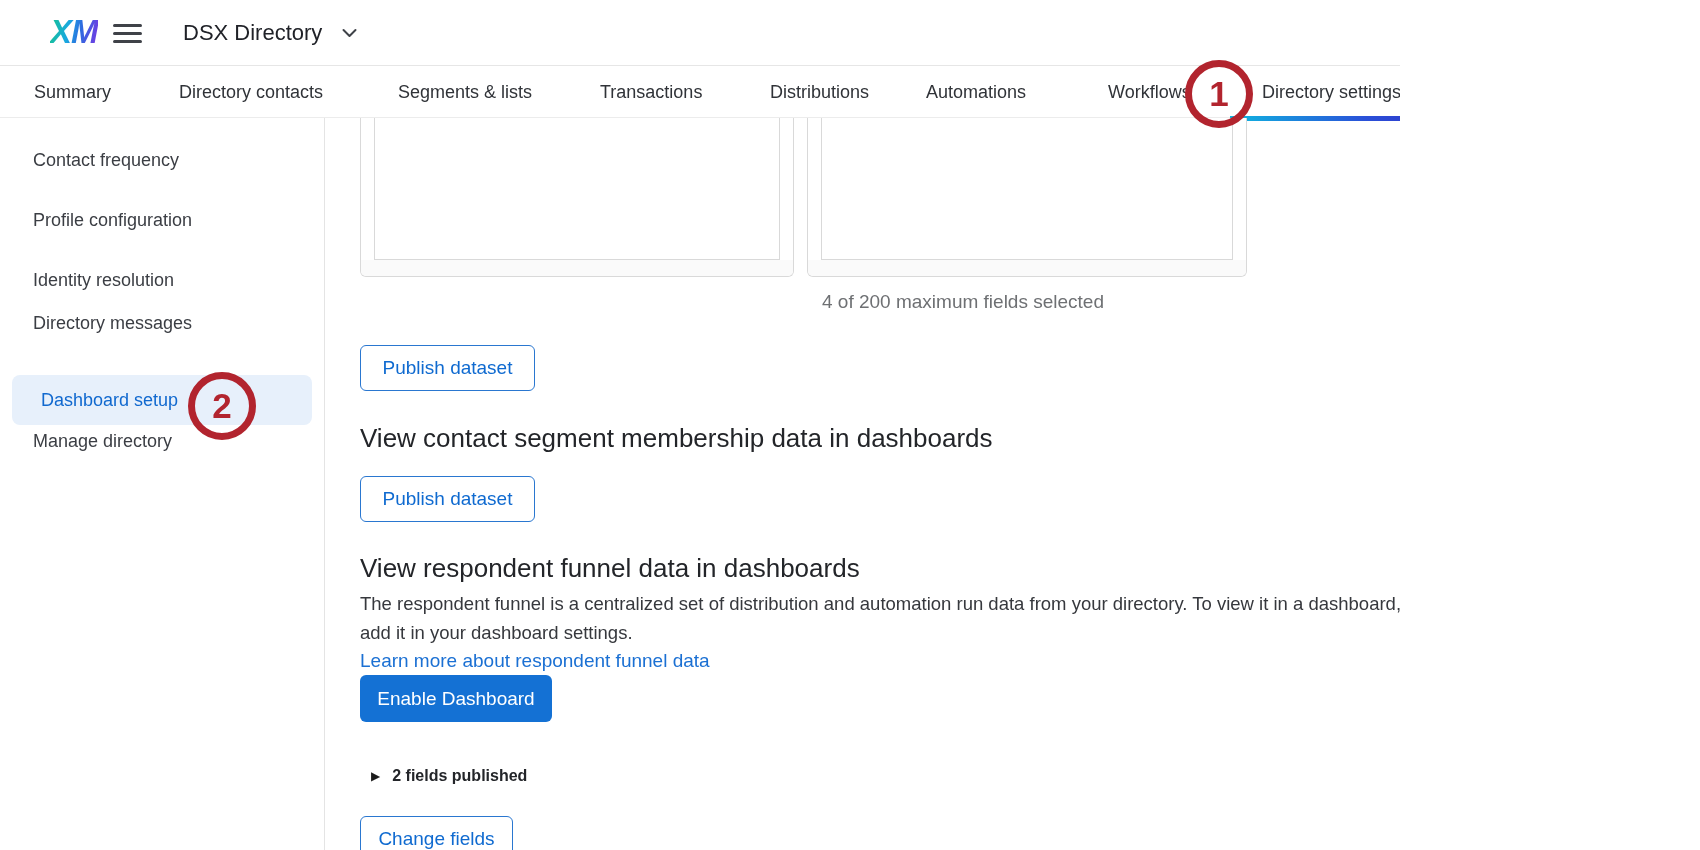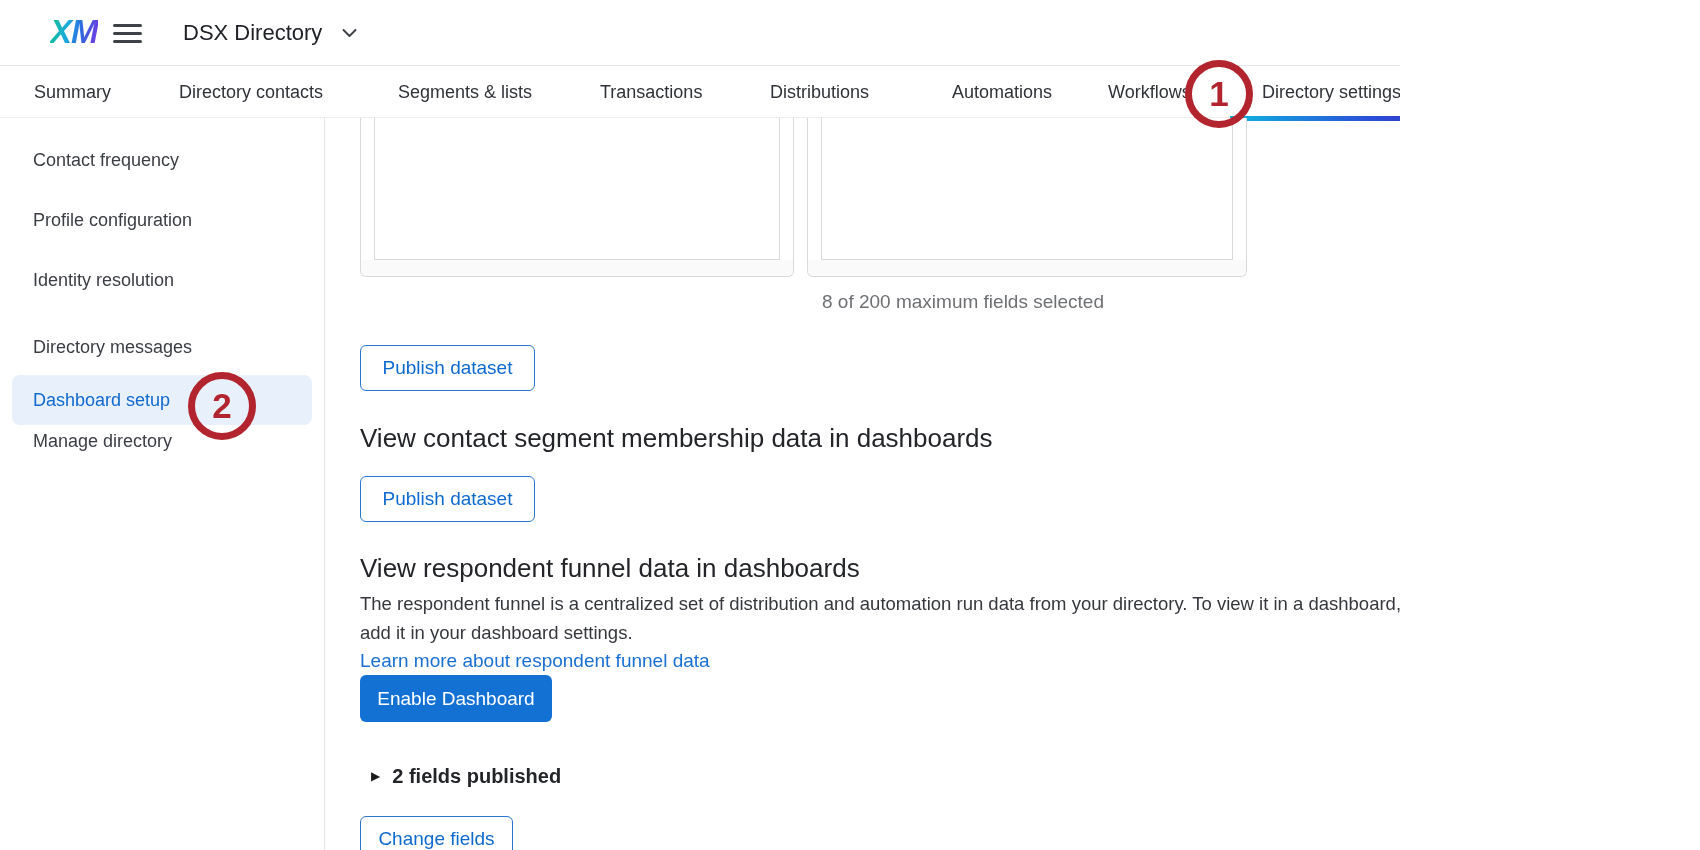--- a/index.html
+++ b/index.html
@@ -27,21 +27,21 @@
 
   
   .tabbar { position:absolute; left:0; top:66px; width:1700px; height:52px; background:#fff; border-bottom:1px solid #ececec; }
   .tab { position:absolute; top:0; height:52px; display:flex; align-items:center; font-size:18px; color:#303338; white-space:nowrap; cursor:pointer; text-decoration:none; }
   .tab-underline { position:absolute; left:1230px; top:50px; width:209px; height:5px;
                    background:linear-gradient(90deg,#0fb6e0 0%,#2a50d8 65%,#3136c9 100%); }
 
   
   .sidebar { position:absolute; left:0; top:118px; width:325px; height:732px; background:#fff; border-right:1px solid #e4e4e4; }
   .side-item { position:absolute; left:0; width:325px; height:50px; line-height:50px; padding-left:33px; font-size:18px; color:#3b3e44; cursor:pointer; }
-  .side-item.active { left:12px; width:300px; padding-left:21px; background:#e7f0fb; border-radius:8px; color:#1169cf; }
+  .side-item.active { left:12px; width:300px; padding-left:29px; background:#e7f0fb; border-radius:8px; color:#1169cf; }
 
   
   .annotation-circle { position:absolute; width:68px; height:68px; border:7px solid #b2242e; border-radius:50%;
                        display:flex; align-items:center; justify-content:center; z-index:50;
                        font-size:35px; font-weight:700; color:#b2242e; background:transparent; }
   .annotation-circle.c1 { left:1185px; top:60px; }
   .annotation-circle.c2 { left:188px; top:372px; }
 
   
   .fieldbox { position:absolute; top:118px; background:#fff; border:1px solid #d9d9d9; border-top:none; border-radius:0 0 6px 6px; overflow:hidden; }
@@ -57,21 +57,21 @@
                  color:#0f6ad0; font-size:19px; font-weight:500; font-family:"Liberation Sans",sans-serif;
                  display:flex; align-items:center; justify-content:center; cursor:pointer; }
   .btn-fill { position:absolute; left:360px; top:675px; width:192px; height:47px; background:#1471d4; border:none; border-radius:6px;
               color:#fff; font-size:19px; font-weight:400; font-family:"Liberation Sans",sans-serif;
               display:flex; align-items:center; justify-content:center; cursor:pointer; }
   .h2 { position:absolute; left:360px; font-size:26px; font-weight:400; color:#232529; white-space:nowrap; }
   .para { position:absolute; left:360px; top:589px; width:1245px; font-size:18.5px; line-height:29px; color:#36383d; }
   .learn-link { position:absolute; left:360px; top:650px; font-size:19px; color:#1b70d3; text-decoration:none; cursor:pointer;text-align:center; }
   .fields-published { position:absolute; left:371px; top:762px; height:28px; display:flex; align-items:center; gap:12px; cursor:pointer; }
   .fields-published .tri { font-size:12px; color:#1b1b1b; line-height:1; }
-  .fields-published .lbl { font-size:20px; font-weight:700; color:#232529; }
+  .fields-published .lbl { font-size:16px; font-weight:700; color:#232529; }
   .btn-change { left:360px; top:816px; width:153px; }
   .btn-p1 { left:360px; top:345px; }
   .btn-p2 { left:360px; top:476px; }
 </style>
 </head>
 <body>
 
 <div class="screen">
 
   <header class="topbar">
@@ -111,45 +111,45 @@
       </div>
     </div>
   </header>
 
   <nav class="tabbar">
     <a class="tab" style="left:34px">Summary</a>
     <a class="tab" style="left:179px">Directory contacts</a>
     <a class="tab" style="left:398px">Segments &amp; lists</a>
     <a class="tab" style="left:600px">Transactions</a>
     <a class="tab" style="left:770px">Distributions</a>
-    <a class="tab" style="left:952px">Automations</a>
+    <a class="tab" style="left:926px">Automations</a>
     <a class="tab" style="left:1108px">Workflows</a>
     <a class="tab" style="left:1262px">Directory settings</a>
     <div class="tab-underline"></div>
   </nav>
 
   <aside class="sidebar">
     <div class="side-item" style="top:77px">Profile configuration</div>
     <div class="side-item" style="top:17px">Contact frequency</div>
     <div class="side-item" style="top:137px">Identity resolution</div>
-    <div class="side-item" style="top:204px">Directory messages</div>
+    <div class="side-item" style="top:180px">Directory messages</div>
     <div class="side-item active" style="top:257px">Dashboard setup</div>
     <div class="side-item" style="top:298px">Manage directory</div>
   </aside>
 
   <main>
     <div class="fieldbox left">
       <div class="list"></div>
       <div class="foot"></div>
     </div>
     <div class="fieldbox right">
       <div class="list"></div>
       <div class="foot"></div>
     </div>
-    <div class="fields-note">8 of 200 maximum fields selected</div>
+    <div class="fields-note">4 of 200 maximum fields selected</div>
 
     <button class="btn-outline btn-p1">Publish dataset</button>
 
     <h2 class="h2" style="top:423px">View contact segment membership data in dashboards</h2>
 
     <button class="btn-outline btn-p2">Publish dataset</button>
 
     <h2 class="h2" style="top:553px">View respondent funnel data in dashboards</h2>
     <p class="para">The respondent funnel is a centralized set of distribution and automation run data from your directory. To view it in a dashboard, publish the dataset and add it in your dashboard settings.</p>
     <a class="learn-link">Learn more about respondent funnel data</a>

